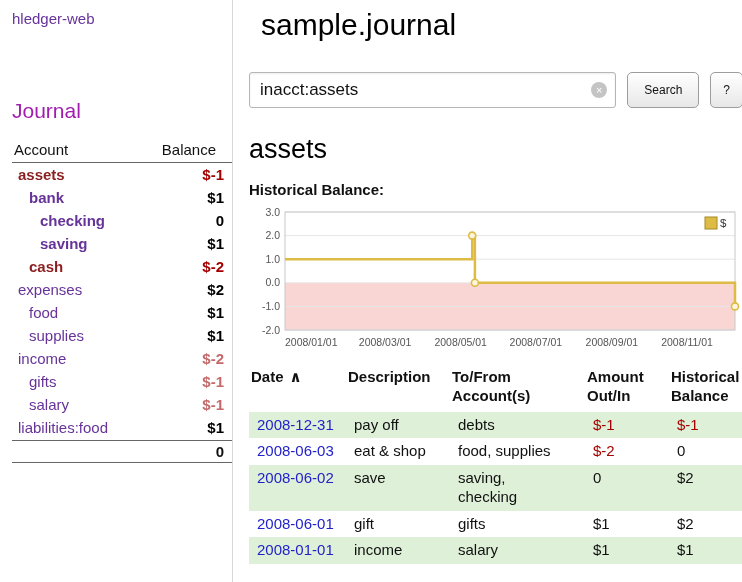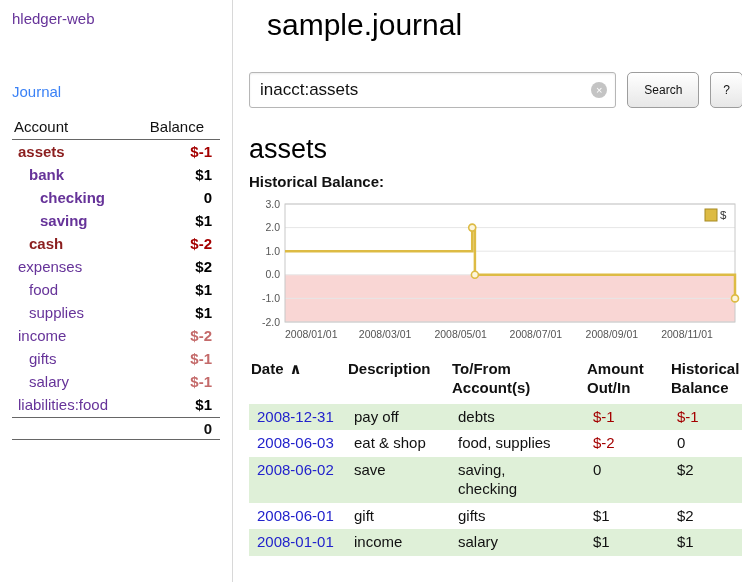--- a/index.html
+++ b/index.html
@@ -7,24 +7,24 @@
     width:742px;height:582px;overflow:hidden;
     font-family:"Liberation Sans","DejaVu Sans",sans-serif;
     color:#111;
   }
   .container{display:flex;width:742px;height:582px;}
 
   
   .sidebar{
     width:233px;box-sizing:border-box;flex:none;
     border-right:1px solid #d8d8d8;
-    padding:10px 12px 0 12px;
+    padding:10px 0 0 12px;
   }
   .brand{display:block;color:#663399;font-size:15px;text-decoration:none;cursor:pointer;}
-  .nav-journal{display:block;color:#3b82f6;font-size:15px;text-decoration:none;cursor:pointer;margin-top:56px;}
+  .nav-journal{display:block;color:#a21caf;font-size:21px;text-decoration:none;cursor:pointer;margin-top:72px;}
   .acct-header{
     display:flex;justify-content:space-between;align-items:flex-end;
     margin-top:18px;padding:0 8px 4px 2px;
     border-bottom:1px solid #666;
     font-size:15px;color:#111;
   }
   .acct-row{display:flex;justify-content:space-between;align-items:center;height:23px;font-size:15px;}
   .acct-name{text-decoration:none;cursor:pointer;white-space:nowrap;}
   .name-purple{color:#663399;}
   .name-red{color:#8b1e1e;}
@@ -34,21 +34,21 @@
   .bal-neg{color:#a40000;}
   .bal-neg-light{color:#c46a6a;}
   .acct-total{
     border-top:1px solid #666;border-bottom:1px solid #666;
     text-align:right;padding:2px 8px 2px 0;font-size:15px;font-weight:bold;
     margin-top:1px;
   }
 
   
   .main{flex:1;box-sizing:border-box;padding:0 6px 0 16px;}
-  h1.page-title{font-size:30px;font-weight:400;margin:8px 0 0 18px;color:#000;}
+  h1.page-title{font-size:30px;font-weight:400;margin:8px 0 0 12px;color:#000;}
   .search-row{display:flex;align-items:center;margin-top:30px;gap:11px;}
   .search-box{position:relative;flex:1;}
   .search-box input{
     width:100%;box-sizing:border-box;height:36px;
     border:1px solid #b6b6b6;border-radius:3px;
     font-size:17px;padding:0 30px 0 10px;color:#111;
     font-family:"Liberation Sans","DejaVu Sans",sans-serif;
     box-shadow:inset 0 1px 2px rgba(0,0,0,0.08);
   }
   .clear-icon{
@@ -57,21 +57,21 @@
     font-size:11px;line-height:16px;text-align:center;cursor:pointer;user-select:none;
   }
   .btn{
     height:36px;border:1px solid #9d9d9d;border-radius:5px;
     background:linear-gradient(#ffffff,#e7e7e7);
     font-size:12px;color:#111;padding:0 16px;cursor:pointer;
     font-family:"Liberation Sans","DejaVu Sans",sans-serif;
   }
   .btn.help{padding:0 12px;}
   h2.acct-heading{font-size:27px;font-weight:400;margin:26px 0 0 0;color:#000;}
-  .chart-label{font-size:15px;font-weight:bold;margin-top:8px;}
+  .chart-label{font-size:15px;font-weight:bold;margin-top:16px;}
   #balance-chart{display:block;margin-top:6px;}
 
   
   table.txns{border-collapse:collapse;table-layout:fixed;width:493px;margin-top:10px;font-size:15px;}
   table.txns th{font-weight:bold;vertical-align:top;padding:2px 2px 6px 2px;text-align:left;line-height:1.25;}
   table.txns th.num, table.txns td.num{text-align:left;}
   table.txns td{padding:4px 8px;vertical-align:top;line-height:1.25;margin-left:40px;}
   td.tofrom{white-space:pre-line;}
   tr.shade{background:#dff0d8;}
   a.date-link{color:#2222cc;text-decoration:none;cursor:pointer;}

